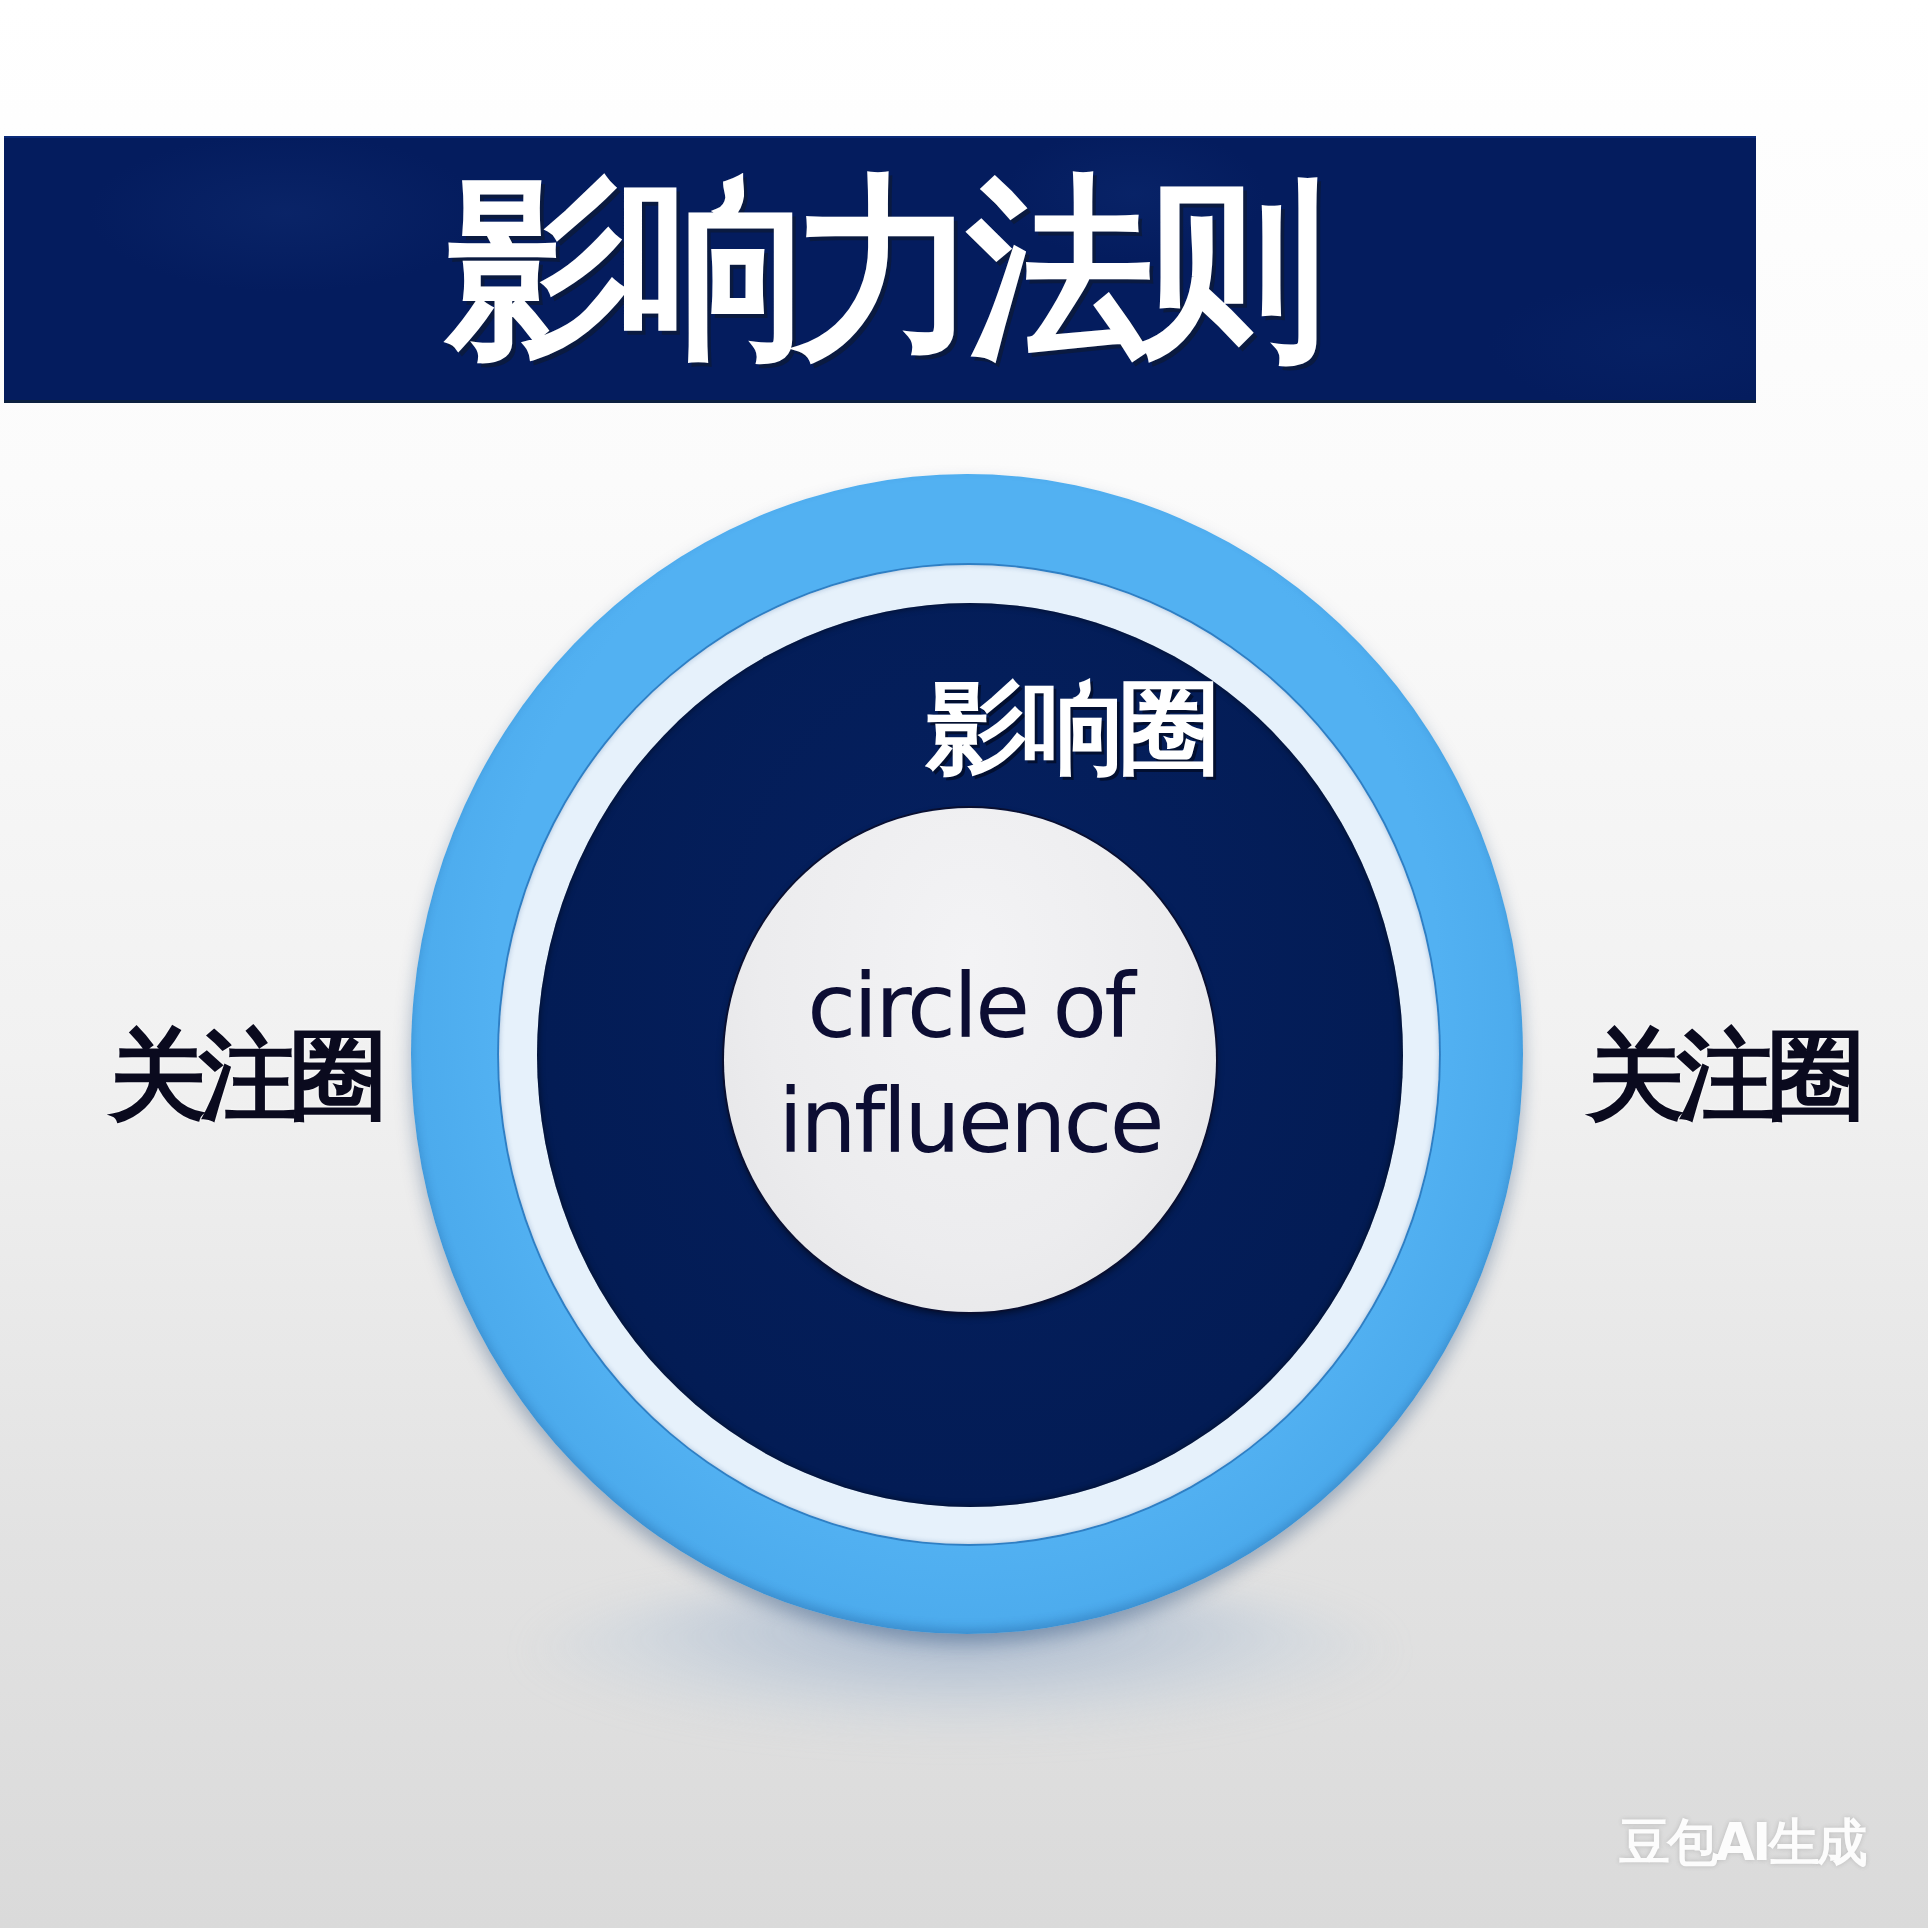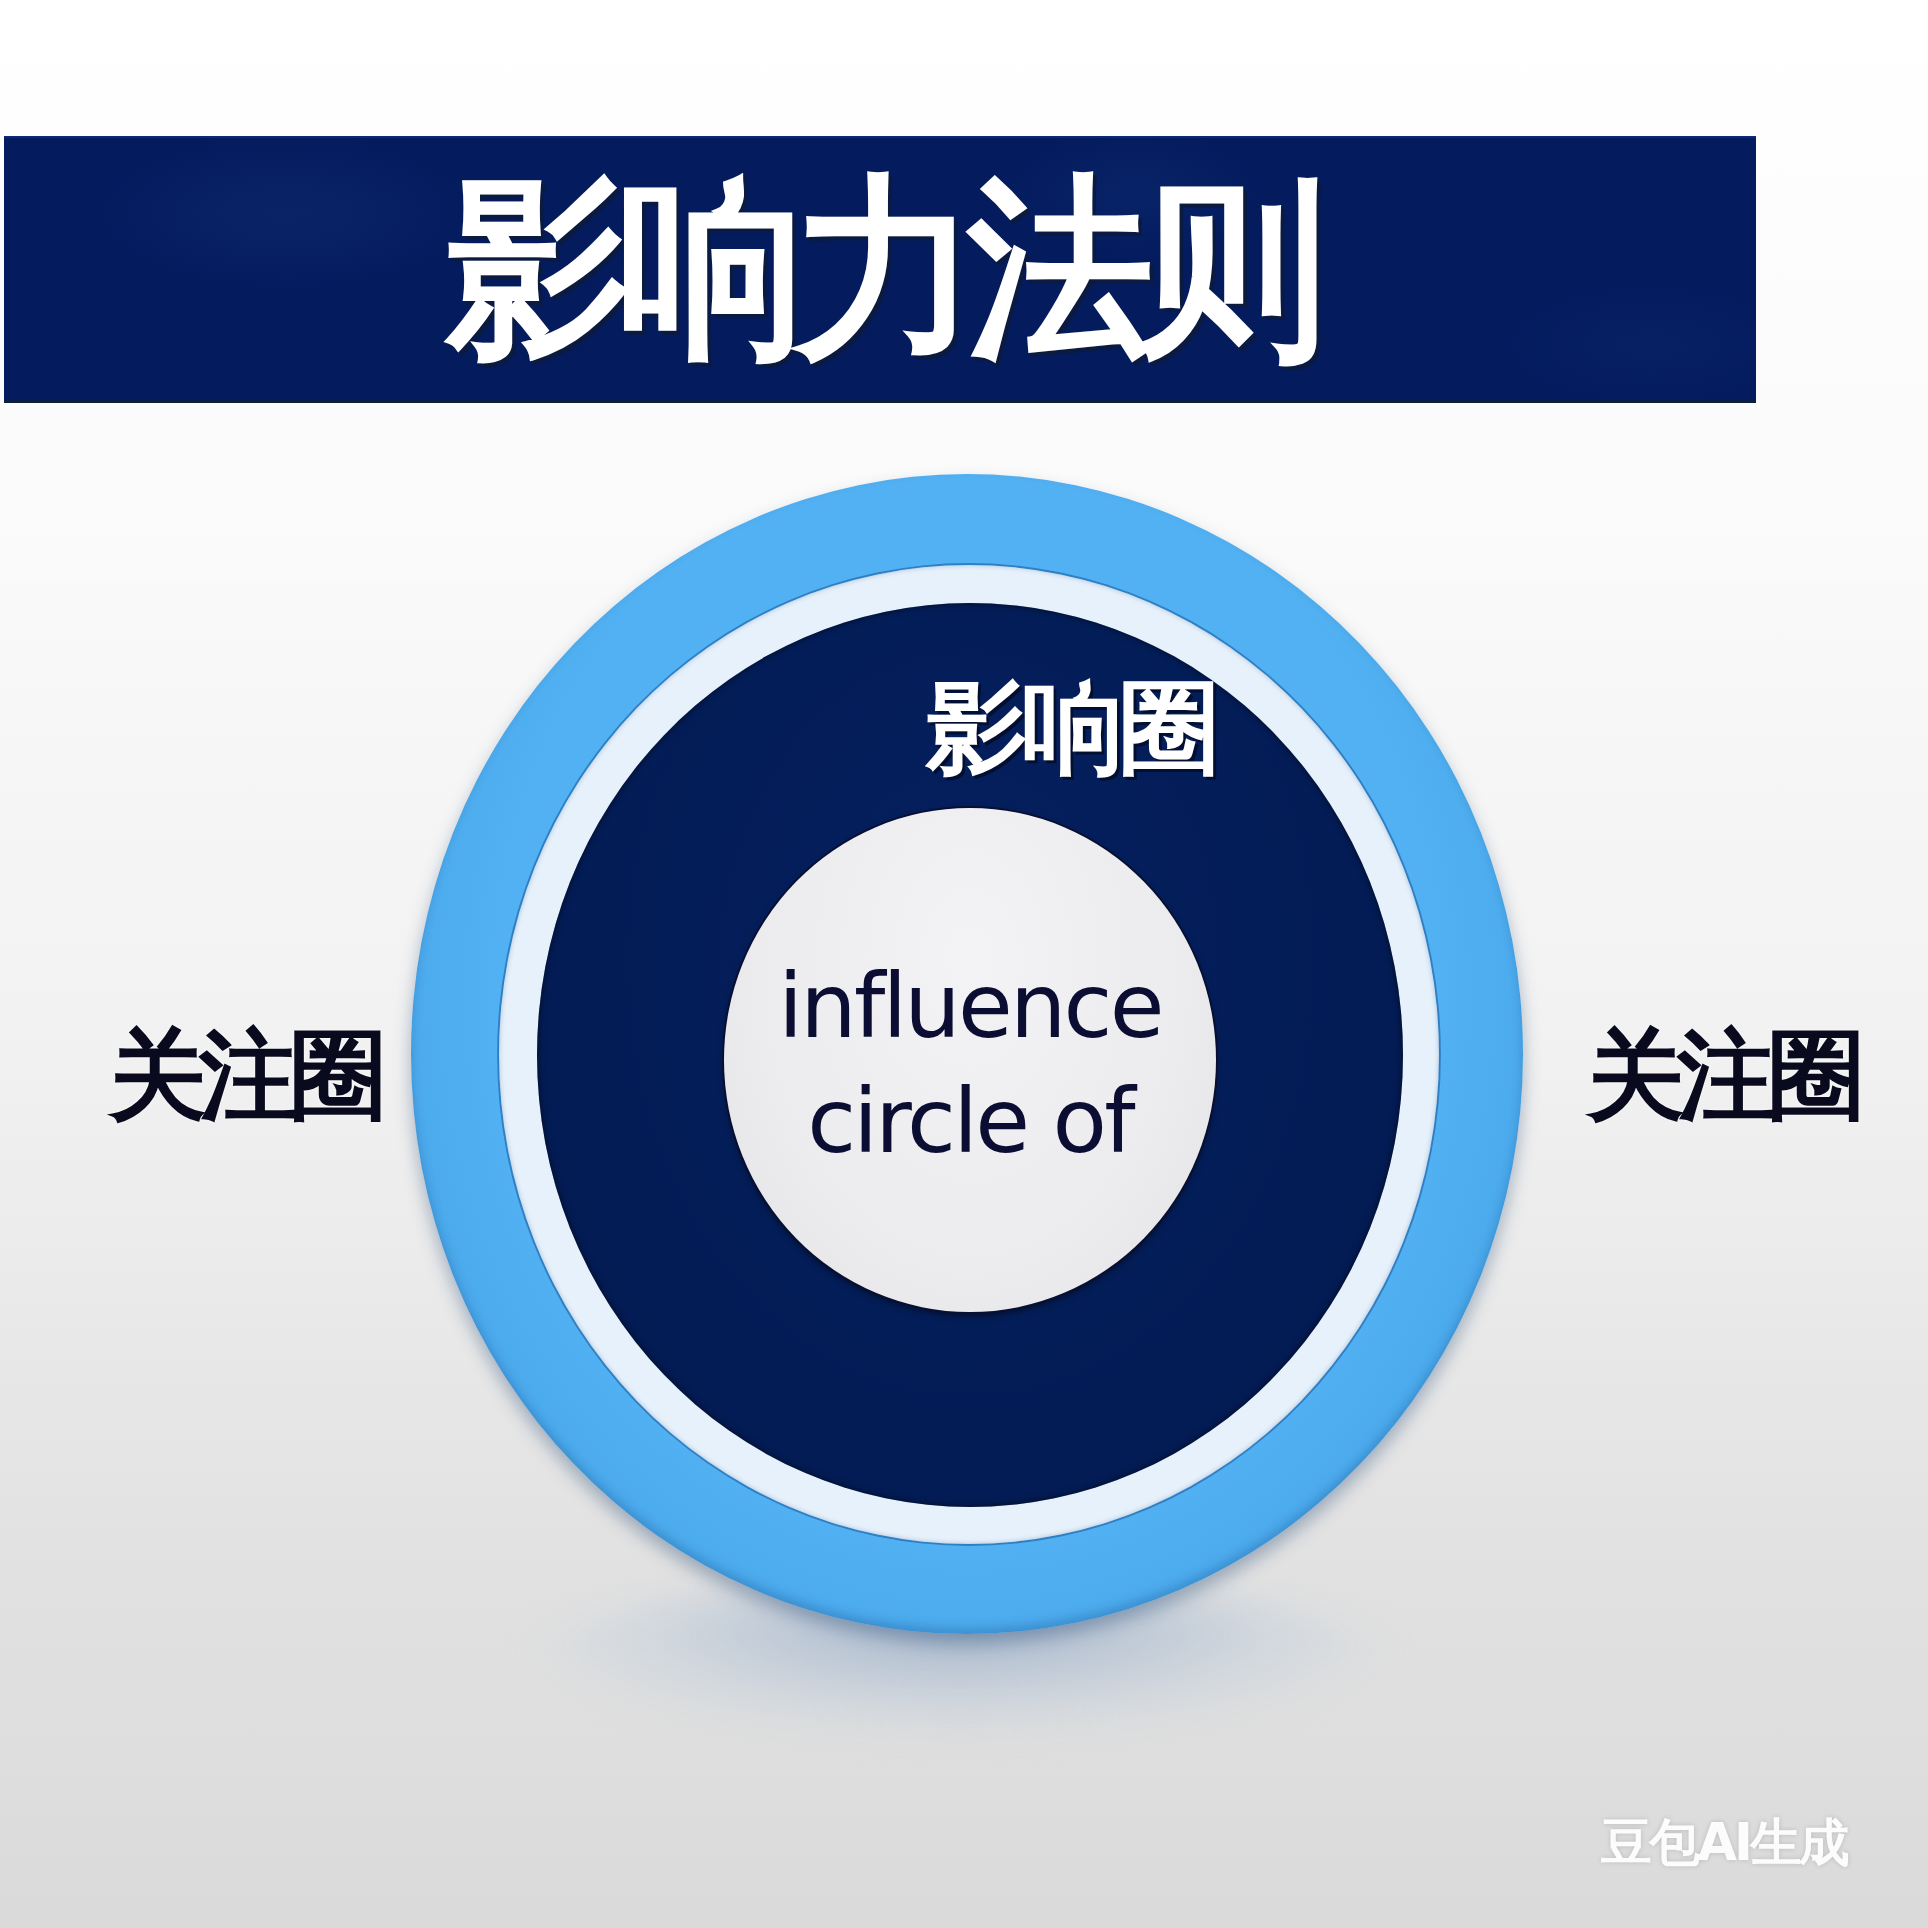--- a/index.html
+++ b/index.html
@@ -75,21 +75,21 @@
     position: absolute; top: 1024px; width: 301px;
     text-align: right; color: #0a0a1e; font-weight: bold;
     font-family: Liberation Mono, monospace;
     font-size: 98px; line-height: 117px; letter-spacing: -7.5px;
     text-shadow: 0 0 2.8px #ffffff;
   }
   .side-left { left: 79px; }
   .side-right { left: 1557px; }
   .watermark {
     position: absolute; left: 1601px; top: 1810px; width: 282px;
-    text-align: left; color: #ffffff; font-weight: bold;
+    text-align: center; color: #ffffff; font-weight: bold;
     font-family: "DejaVu Sans", sans-serif;
     font-size: 51px; line-height: 66px; letter-spacing: -2.8px;
     text-shadow: 0 0 5.6px rgba(160,160,160,0.6);
     opacity: 0.92;
   }
 </style>
 </head>
 <body>
 
 <div class="banner">
@@ -98,21 +98,21 @@
 
 <div class="shadow"></div>
 
 <div class="ring-outer"></div>
 <div class="ring-white"></div>
 <div class="disc-navy"></div>
 <div class="influence-label">影响圈</div>
 
 <div class="disc-inner"></div>
 <div class="inner-text">
+  <span>circle of</span>
   <span>influence</span>
-  <span>circle of</span>
 </div>
 
 <div class="side-label side-left">关注圈</div>
 <div class="side-label side-right">关注圈</div>
 
 <div class="watermark">豆包AI生成</div>
 
 
 </body></html>

